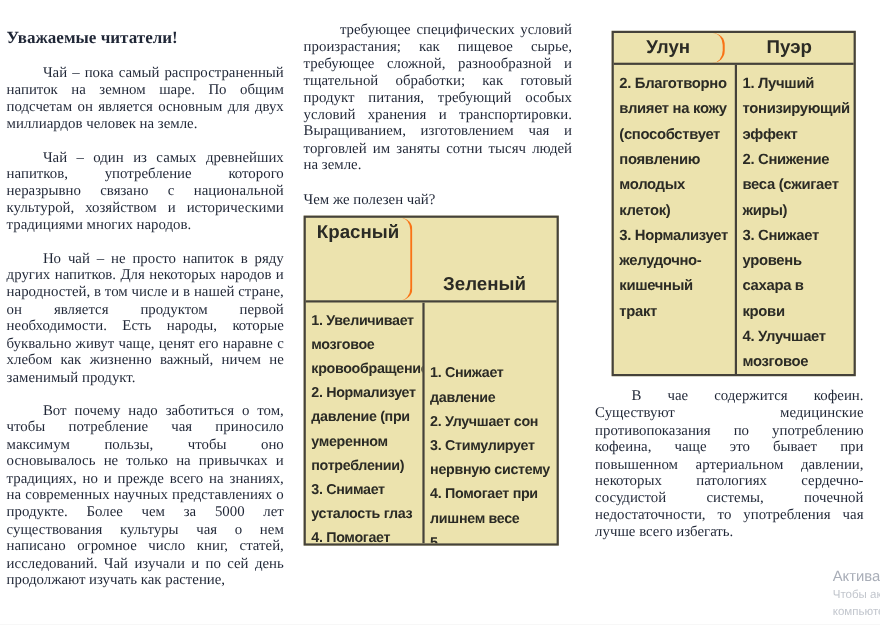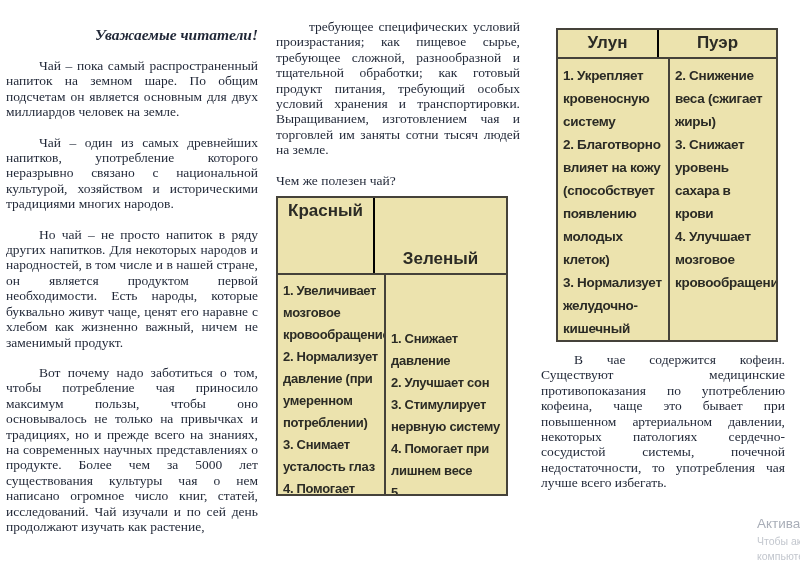--- a/index.html
+++ b/index.html
@@ -7,22 +7,22 @@
     position:relative; width:800px; height:568px; margin:0 auto;
     background:#ffffff; overflow:hidden;
     font-family:"Liberation Serif", serif; color:#1f2636;
   }
   
   .col { position:absolute; }
   .left-col  { left:6px;   top:26px; width:252px; }
   .mid-col   { left:276px; top:19px; width:244px; }
   .right-text{ left:541px; top:352px; width:244px; }
   .doc-title {
-    font-weight:bold; font-style:italic; font-size:15.5px;
-    text-align:right; margin:0 0 14px 0;
+    font-weight:bold; font-size:15.5px;
+    text-align:left; margin:0 0 14px 0;
   }
   .par {
     font-size:13.5px; line-height:15.4px; text-align:justify;
     text-indent:33px; margin:0 0 15px 0;
   }
   .question { font-size:13.5px; margin:2px 0 0 0; }
   
   .tea-table {
     position:absolute; box-sizing:border-box;
     background:#ece3ae; border:2px solid #45423a;
@@ -33,21 +33,21 @@
   .table-right { left:556px; top:28px;  width:222px; height:314px; }
   .hdr-row  { display:flex; border-bottom:2px solid #45423a; }
   .hdr-cell { text-align:center; font-size:17px; padding:3px 0 4px 0; }
   .body-row { display:flex; flex:1; overflow:hidden; }
   .body-cell{ padding:5px 4px 0 5px; overflow:hidden; }
   .table-mid  .c1 { width:97px;  flex:none; }
   .table-mid  .c2 { flex:1;margin-top:48px; }
   .table-right .c1{ width:101px; flex:none; }
   .table-right .c2{ flex:1; }
   .body-row .c1 { border-right:2px solid #45423a; }
-  .hdr-row  .c1 { border-right:2px solid #000000; box-sizing:border-box; }
+  .hdr-row  .c1 { border-right:2px solid #f97316; box-sizing:border-box;border-radius:11px; }
   .table-mid   .body-cell { font-size:13px;   line-height:22px; letter-spacing:-0.3px; }
   .table-right .body-cell { font-size:13.5px; line-height:23px; letter-spacing:-0.3px; }
   .item { margin:0; }
   
   .watermark {
     position:absolute; left:757px; top:516px; white-space:nowrap;
     font-family:"Liberation Sans", sans-serif;
   }
   .wm-1 { font-size:13.5px; color:#a9aeb8; margin:0 0 4px 0; }
   .wm-2 { font-size:10.5px; color:#c3c7ce; margin:0 0 3px 0; }
@@ -94,25 +94,25 @@
     </div>
   </div>
 
   <div class="tea-table table-right">
     <div class="hdr-row">
       <div class="hdr-cell c1">Улун</div>
       <div class="hdr-cell c2">Пуэр</div>
     </div>
     <div class="body-row">
       <div class="body-cell c1">
-        <div class="item">1. Укрепляет кровеносную систему</div>
         <div class="item">2. Благотворно влияет на кожу (способствует появлению молодых клеток)</div>
         <div class="item">3. Нормализует желудочно-кишечный тракт</div>
       </div>
       <div class="body-cell c2">
+        <div class="item">1. Лучший тонизирующий эффект</div>
         <div class="item">2. Снижение веса (сжигает жиры)</div>
         <div class="item">3. Снижает уровень сахара в крови</div>
         <div class="item">4. Улучшает мозговое кровообращение</div>
       </div>
     </div>
   </div>
 
   <div class="col right-text">
     <p class="par">В чае содержится кофеин. Существуют медицинские противопоказания по употреблению кофеина, чаще это бывает при повышенном артериальном давлении, некоторых патологиях сердечно-сосудистой системы, почечной недостаточности, то употребления чая лучше всего избегать.</p>
   </div>

